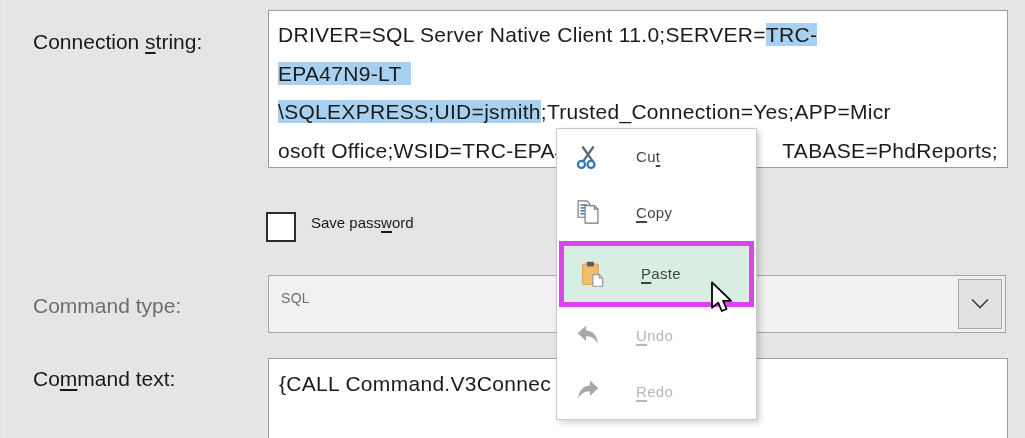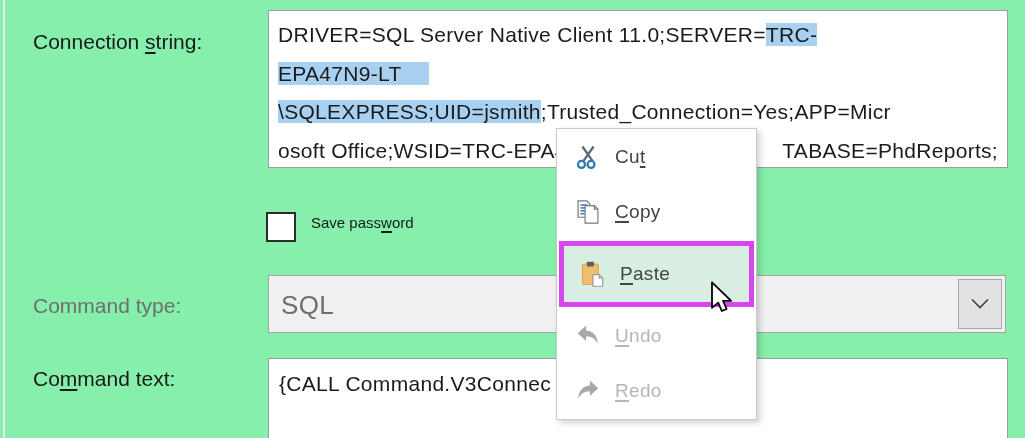--- a/index.html
+++ b/index.html
@@ -1,16 +1,16 @@
 <!DOCTYPE html>
 <html><head>
 <meta charset="utf-8">
 <style>
   html,body{margin:0;padding:0;background:#fff;}
-  .page{position:relative;width:1025px;height:438px;background:#86efac;overflow:hidden;
+  .page{position:relative;width:1025px;height:438px;background:#e5e5e5;overflow:hidden;
         font-family:"Liberation Sans",sans-serif;color:#1a1a1a;}
   .edge-line{position:absolute;left:3px;top:0;width:2px;height:438px;background:#e9e9e9;}
 
   .field-label{position:absolute;font-size:21px;color:#1a1a1a;white-space:nowrap;}
   .field-label.disabled{color:#6e6e6e;}
   u{text-underline-offset:3px;text-decoration-thickness:1.5px;}
 
   
   .conn-box{position:absolute;left:268px;top:10px;width:740px;height:158px;
             background:#fff;border:1px solid #9d9d9d;box-sizing:border-box;
@@ -21,52 +21,52 @@
   .cs-line .right{position:absolute;right:0;top:0;}
 
   
   .checkbox{position:absolute;left:266px;top:212px;width:26px;height:26px;
             background:#fff;border:2px solid #2b2b2b;box-sizing:content-box;}
   .cb-label{position:absolute;left:311px;top:214px;font-size:15px;color:#1a1a1a;white-space:nowrap;}
 
   
   .dropdown{position:absolute;left:268px;top:275px;width:738px;height:58px;
             background:#f0f0f0;border:1px solid #a5a5a5;box-sizing:border-box;}
-  .dropdown .dd-value{position:absolute;left:12px;top:14px;font-size:26px;color:#6e6e6e;letter-spacing:0.3px;}
+  .dropdown .dd-value{position:absolute;left:12px;top:14px;font-size:14px;color:#6e6e6e;letter-spacing:0.3px;}
   .dd-btn{position:absolute;right:3px;top:3px;bottom:3px;width:42px;background:#e2e2e2;
           border:1px solid #a9a9a9;display:flex;align-items:center;justify-content:center;}
 
   
   .cmdtext-box{position:absolute;left:268px;top:358px;width:740px;height:110px;
                background:#fff;border:1px solid #9d9d9d;box-sizing:border-box;
                padding:13px 10px;font-size:21px;letter-spacing:0.3px;color:#1b1b1b;white-space:nowrap;}
 
   
   .context-menu{position:absolute;left:556px;top:128px;width:201px;height:292px;
                 background:#ffffff;border:1px solid #c9c9c9;box-sizing:border-box;
                 display:flex;flex-direction:column;z-index:10;
                 box-shadow:3px 3px 6px rgba(0,0,0,0.18);}
   .menu-item{flex:1;display:flex;align-items:center;padding-left:16px;box-sizing:border-box;}
   .menu-item .menu-icon{width:30px;height:30px;display:inline-flex;align-items:center;justify-content:center;}
-  .menu-item .menu-label{margin-left:12px;font-size:19px;color:#444444;letter-spacing:0.3px;}
+  .menu-item .menu-label{margin-left:33px;font-size:15px;color:#444444;letter-spacing:0.3px;}
   .menu-item.disabled .menu-label{color:#b6b6b6;text-align:right;}
   .menu-item.hl{background:#d8eee2;border:5px solid #d946ef;margin:1px 2px;padding-left:14px;}
 
   .cursor{position:absolute;left:708px;top:281px;z-index:20;}
 </style>
 </head>
 <body>
 
 <div class="page">
   <div class="edge-line"></div>
 
   <label class="field-label" style="left:33px;top:30px;">Connection <u>s</u>tring:</label>
   <div class="conn-box" id="conn-box">
       <div class="cs-line"><span>DRIVER=SQL Server Native Client 11.0;SERVER=</span><span class="sel">TRC-</span></div>
-      <div class="cs-line"><span class="sel" style="padding-right: 27px;">EPA47N9-LT</span></div>
+      <div class="cs-line"><span class="sel" style="padding-right: 9px;">EPA47N9-LT</span></div>
       <div class="cs-line"><span class="sel">\SQLEXPRESS;UID=jsmith</span><span>;Trusted_Connection=Yes;APP=Micr</span></div>
       <div class="cs-line"><span>osoft Office;WSID=TRC-EPA47N9-LT;DA</span><span class="right">TABASE=PhdReports;</span></div>
     </div>
 
   <span class="checkbox"></span>
   <label class="cb-label">Save pass<u>w</u>ord</label>
 
   <label class="field-label disabled" style="left:33px;top:294px;">Command type:</label>
   <div class="dropdown">
     <span class="dd-value">SQL</span>

